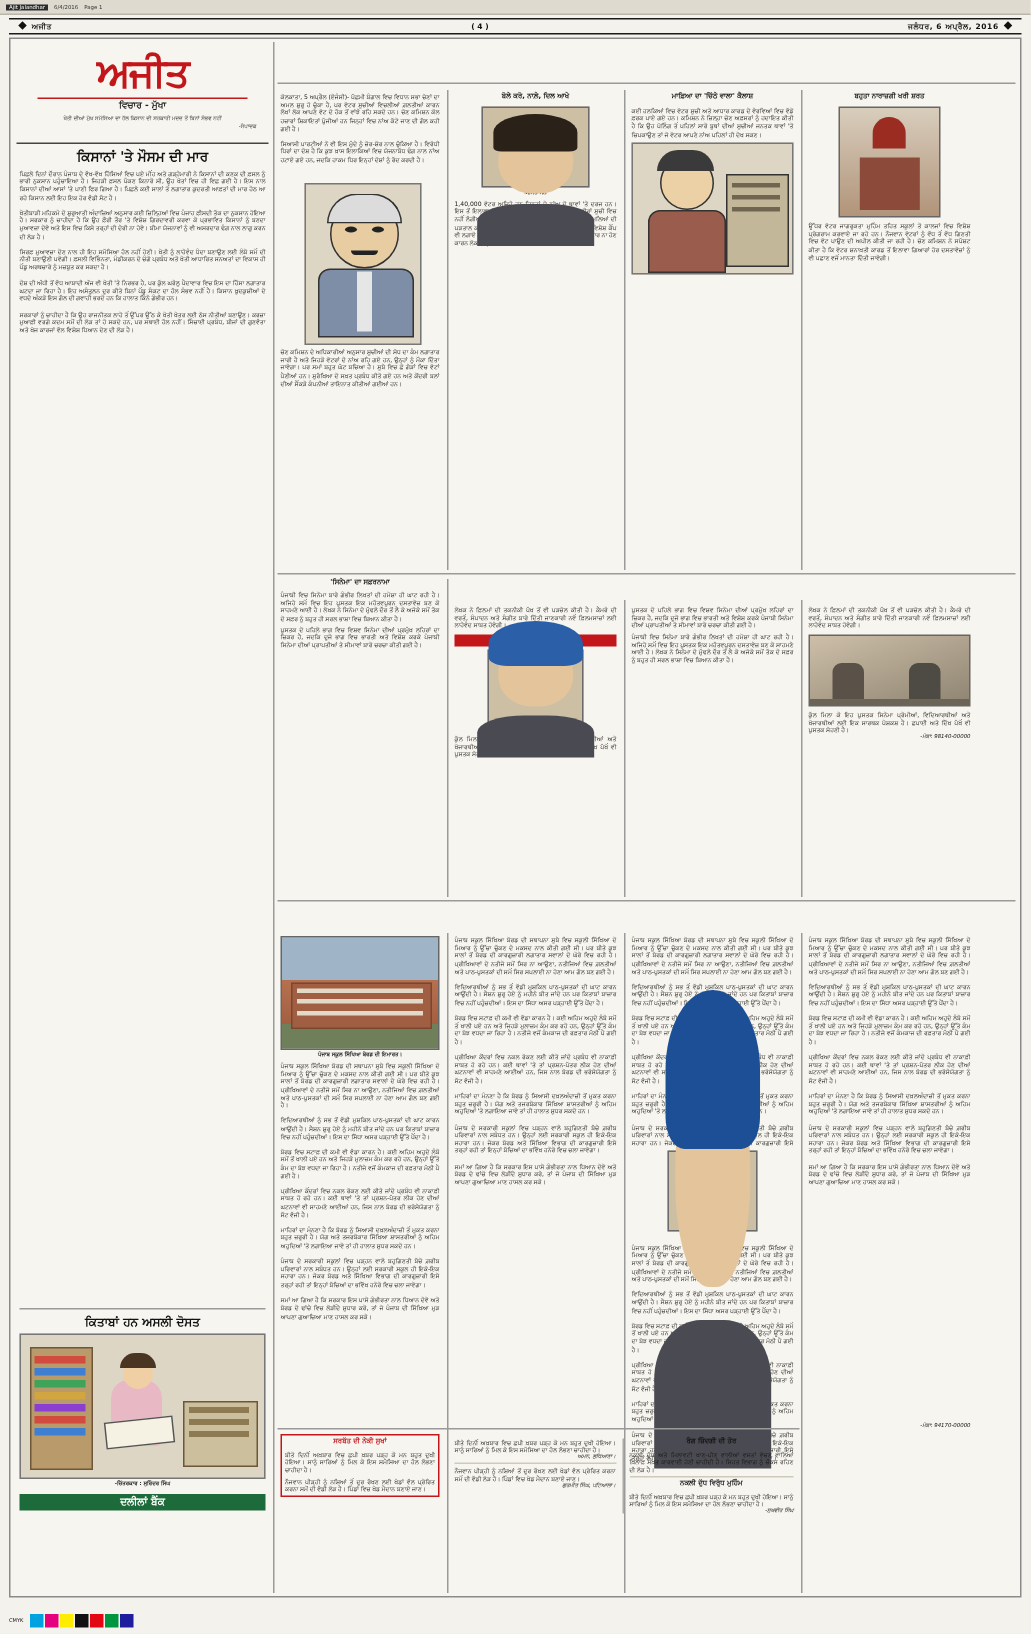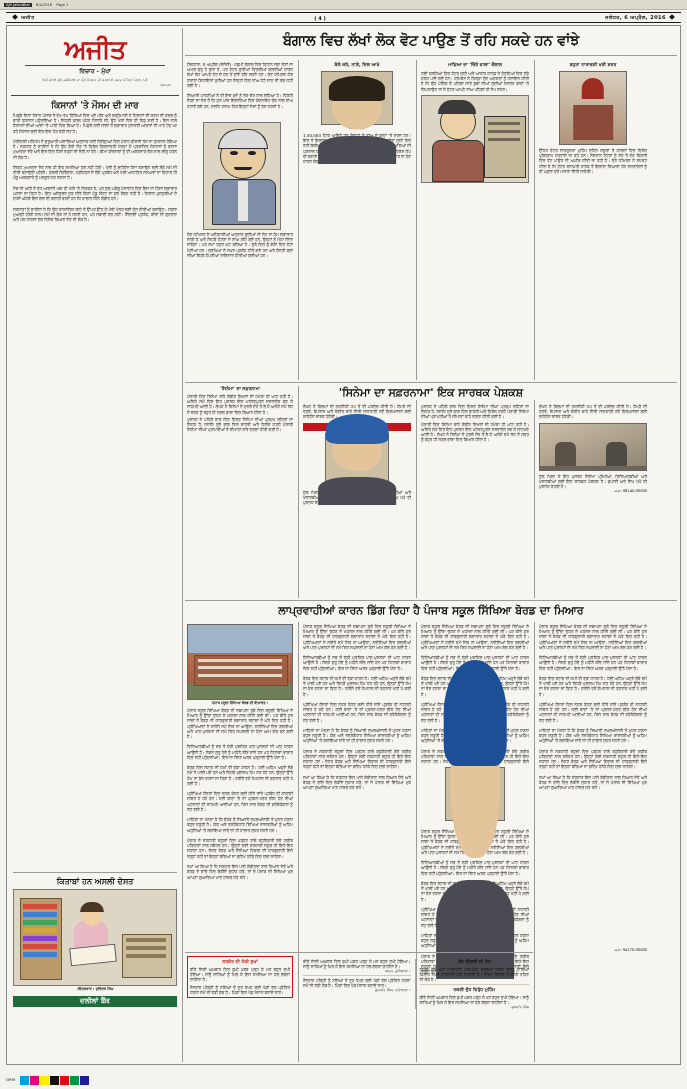--- a/index.html
+++ b/index.html
@@ -122,21 +122,20 @@
 
   <div class="frame">
 
     <div class="masthead">
       <div class="logo">ਅਜੀਤ</div>
       <div class="logo-sub">ਵਿਚਾਰ - ਮੁੱਖਾ</div>
       <div class="logo-tag">ਖੇਤੀ ਦੀਆਂ ਮੁੱਖ ਸਮੱਸਿਆ ਦਾ ਹੱਲ ਕਿਸਾਨ ਦੀ ਸਰਕਾਰੀ ਮਦਦ ਤੋਂ ਬਿਨਾਂ ਸੰਭਵ ਨਹੀਂ</div>
       <div class="logo-by">-ਸੰਪਾਦਕ</div>
     </div>
 
-    <div class="headline">ਬੰਗਾਲ ਵਿਚ ਲੱਖਾਂ ਲੋਕ ਵੋਟ ਪਾਉਣ ਤੋਂ ਰਹਿ ਸਕਦੇ ਹਨ ਵਾਂਝੇ</div>
     <div class="rule-h" style="top:29px;left:178px;width:492px;"></div>
 
     <div class="rule-v" style="top:2px;left:175px;height:1034px;"></div>
 
     <div class="col" style="top:74px;left:6px;width:164px;">
       <div class="sec-title">ਕਿਸਾਨਾਂ 'ਤੇ ਮੌਸਮ ਦੀ ਮਾਰ</div>
       <div class="just" style="white-space:pre-line;">ਪਿਛਲੇ ਦਿਨਾਂ ਦੌਰਾਨ ਪੰਜਾਬ ਦੇ ਵੱਖ-ਵੱਖ ਹਿੱਸਿਆਂ ਵਿਚ ਪਏ ਮੀਂਹ ਅਤੇ ਗੜ੍ਹੇਮਾਰੀ ਨੇ ਕਿਸਾਨਾਂ ਦੀ ਕਣਕ ਦੀ ਫ਼ਸਲ ਨੂੰ ਭਾਰੀ ਨੁਕਸਾਨ ਪਹੁੰਚਾਇਆ ਹੈ। ਜਿਹੜੀ ਫ਼ਸਲ ਪੱਕਣ ਕਿਨਾਰੇ ਸੀ, ਉਹ ਖੇਤਾਂ ਵਿਚ ਹੀ ਵਿਛ ਗਈ ਹੈ। ਇਸ ਨਾਲ ਕਿਸਾਨਾਂ ਦੀਆਂ ਆਸਾਂ 'ਤੇ ਪਾਣੀ ਫਿਰ ਗਿਆ ਹੈ। ਪਿਛਲੇ ਕਈ ਸਾਲਾਂ ਤੋਂ ਲਗਾਤਾਰ ਕੁਦਰਤੀ ਆਫ਼ਤਾਂ ਦੀ ਮਾਰ ਹੇਠ ਆ ਰਹੇ ਕਿਸਾਨ ਲਈ ਇਹ ਇਕ ਹੋਰ ਵੱਡੀ ਸੱਟ ਹੈ।
 
 ਖੇਤੀਬਾੜੀ ਮਹਿਕਮੇ ਦੇ ਸ਼ੁਰੂਆਤੀ ਅੰਦਾਜ਼ਿਆਂ ਅਨੁਸਾਰ ਕਈ ਜ਼ਿਲ੍ਹਿਆਂ ਵਿਚ ਪੰਜਾਹ ਫ਼ੀਸਦੀ ਤੱਕ ਦਾ ਨੁਕਸਾਨ ਹੋਇਆ ਹੈ। ਸਰਕਾਰ ਨੂੰ ਚਾਹੀਦਾ ਹੈ ਕਿ ਉਹ ਫ਼ੌਰੀ ਤੌਰ 'ਤੇ ਵਿਸ਼ੇਸ਼ ਗਿਰਦਾਵਰੀ ਕਰਵਾ ਕੇ ਪ੍ਰਭਾਵਿਤ ਕਿਸਾਨਾਂ ਨੂੰ ਬਣਦਾ ਮੁਆਵਜ਼ਾ ਦੇਵੇ ਅਤੇ ਇਸ ਵਿਚ ਕਿਸੇ ਤਰ੍ਹਾਂ ਦੀ ਦੇਰੀ ਨਾ ਹੋਵੇ। ਬੀਮਾ ਯੋਜਨਾਵਾਂ ਨੂੰ ਵੀ ਅਸਰਦਾਰ ਢੰਗ ਨਾਲ ਲਾਗੂ ਕਰਨ ਦੀ ਲੋੜ ਹੈ।
 
@@ -225,23 +224,20 @@
       <div class="kicker">ਬਹੁਤਾ ਨਾਰਾਜ਼ਗੀ ਖਰੀ ਸ਼ਰਤ</div>
       <div class="photo temple" style="height:72px;margin:3px 20px 0 20px;border:1px solid #666;position:relative;">
         <div style="position:absolute;left:50%;top:8%;width:34%;height:30%;transform:translateX(-50%);background:#9a2c22;border-radius:50% 50% 0 0;"></div>
         <div style="position:absolute;left:50%;bottom:6%;width:60%;height:48%;transform:translateX(-50%);background:#8c4a3a;"></div>
       </div>
       <div class="just" style="margin-top:3px;">ਉੱਧਰ ਵੋਟਰ ਜਾਗਰੂਕਤਾ ਮੁਹਿੰਮ ਤਹਿਤ ਸਕੂਲਾਂ ਤੇ ਕਾਲਜਾਂ ਵਿਚ ਵਿਸ਼ੇਸ਼ ਪ੍ਰੋਗਰਾਮ ਕਰਵਾਏ ਜਾ ਰਹੇ ਹਨ। ਨੌਜਵਾਨ ਵੋਟਰਾਂ ਨੂੰ ਵੱਧ ਤੋਂ ਵੱਧ ਗਿਣਤੀ ਵਿਚ ਵੋਟ ਪਾਉਣ ਦੀ ਅਪੀਲ ਕੀਤੀ ਜਾ ਰਹੀ ਹੈ। ਚੋਣ ਕਮਿਸ਼ਨ ਨੇ ਸਪੱਸ਼ਟ ਕੀਤਾ ਹੈ ਕਿ ਵੋਟਰ ਸ਼ਨਾਖ਼ਤੀ ਕਾਰਡ ਤੋਂ ਇਲਾਵਾ ਗਿਆਰਾਂ ਹੋਰ ਦਸਤਾਵੇਜ਼ਾਂ ਨੂੰ ਵੀ ਪਛਾਣ ਵਜੋਂ ਮਾਨਤਾ ਦਿੱਤੀ ਜਾਵੇਗੀ।</div>
     </div>
 
     <div class="rule-h" style="top:356px;left:178px;width:492px;"></div>
 
-    <div class="col" style="top:360px;left:180px;width:488px;">
-      <div class="sec-title big">'ਸਿਨੇਮਾ ਦਾ ਸਫ਼ਰਨਾਮਾ' ਇਕ ਸਾਰਥਕ ਪੇਸ਼ਕਸ਼</div>
-    </div>
     <div class="rule-v" style="top:360px;left:291px;height:212px;"></div>
     <div class="rule-v" style="top:374px;left:409px;height:198px;"></div>
     <div class="rule-v" style="top:374px;left:527px;height:198px;"></div>
 
     <div class="col" style="top:360px;left:180px;width:106px;">
       <div class="mini-head">'ਸਿਨੇਮਾ' ਦਾ ਸਫ਼ਰਨਾਮਾ</div>
       <div class="just" style="margin-top:2px;">ਪੰਜਾਬੀ ਵਿਚ ਸਿਨੇਮਾ ਬਾਰੇ ਗੰਭੀਰ ਲਿਖਤਾਂ ਦੀ ਹਮੇਸ਼ਾ ਹੀ ਘਾਟ ਰਹੀ ਹੈ। ਅਜਿਹੇ ਸਮੇਂ ਵਿਚ ਇਹ ਪੁਸਤਕ ਇਕ ਮਹੱਤਵਪੂਰਨ ਦਸਤਾਵੇਜ਼ ਬਣ ਕੇ ਸਾਹਮਣੇ ਆਈ ਹੈ। ਲੇਖਕ ਨੇ ਸਿਨੇਮਾ ਦੇ ਮੁੱਢਲੇ ਦੌਰ ਤੋਂ ਲੈ ਕੇ ਅਜੋਕੇ ਸਮੇਂ ਤੱਕ ਦੇ ਸਫ਼ਰ ਨੂੰ ਬਹੁਤ ਹੀ ਸਰਲ ਭਾਸ਼ਾ ਵਿਚ ਬਿਆਨ ਕੀਤਾ ਹੈ।</div>
       <div class="just" style="margin-top:2px;">ਪੁਸਤਕ ਦੇ ਪਹਿਲੇ ਭਾਗ ਵਿਚ ਵਿਸ਼ਵ ਸਿਨੇਮਾ ਦੀਆਂ ਪ੍ਰਮੁੱਖ ਲਹਿਰਾਂ ਦਾ ਜ਼ਿਕਰ ਹੈ, ਜਦਕਿ ਦੂਜੇ ਭਾਗ ਵਿਚ ਭਾਰਤੀ ਅਤੇ ਵਿਸ਼ੇਸ਼ ਕਰਕੇ ਪੰਜਾਬੀ ਸਿਨੇਮਾ ਦੀਆਂ ਪ੍ਰਾਪਤੀਆਂ ਤੇ ਸੀਮਾਵਾਂ ਬਾਰੇ ਚਰਚਾ ਕੀਤੀ ਗਈ ਹੈ।</div>
     </div>
 
@@ -268,23 +264,20 @@
         <div style="position:absolute;left:14%;bottom:8%;width:20%;height:52%;background:#5a5148;border-radius:6px 6px 0 0;"></div>
         <div style="position:absolute;left:62%;bottom:8%;width:20%;height:52%;background:#4e4a44;border-radius:6px 6px 0 0;"></div>
         <div style="position:absolute;left:0;bottom:0;width:100%;height:8%;background:#6d6458;"></div>
       </div>
       <div class="just" style="margin-top:3px;">ਕੁੱਲ ਮਿਲਾ ਕੇ ਇਹ ਪੁਸਤਕ ਸਿਨੇਮਾ ਪ੍ਰੇਮੀਆਂ, ਵਿਦਿਆਰਥੀਆਂ ਅਤੇ ਖੋਜਾਰਥੀਆਂ ਲਈ ਇਕ ਸਾਰਥਕ ਪੇਸ਼ਕਸ਼ ਹੈ। ਛਪਾਈ ਅਤੇ ਦਿੱਖ ਪੱਖੋਂ ਵੀ ਪੁਸਤਕ ਸੋਹਣੀ ਹੈ।</div>
       <div class="byline">-ਮੋਬਾ: 98140-00000</div>
     </div>
 
     <div class="rule-h" style="top:574px;left:178px;width:492px;"></div>
 
-    <div class="col" style="top:578px;left:180px;width:488px;">
-      <div class="sec-title big">ਲਾਪ੍ਰਵਾਹੀਆਂ ਕਾਰਨ ਡਿੱਗ ਰਿਹਾ ਹੈ ਪੰਜਾਬ ਸਕੂਲ ਸਿੱਖਿਆ ਬੋਰਡ ਦਾ ਮਿਆਰ</div>
-    </div>
 
     <div class="rule-v" style="top:596px;left:291px;height:440px;"></div>
     <div class="rule-v" style="top:596px;left:409px;height:440px;"></div>
     <div class="rule-v" style="top:596px;left:527px;height:440px;"></div>
 
     <div class="col" style="top:598px;left:180px;width:106px;">
       <div class="photo bldg" style="height:74px;border:1px solid #666;position:relative;">
         <div style="position:absolute;left:6%;top:40%;width:88%;height:40%;background:#a05f42;border:1px solid #7a462f;"></div>
         <div style="position:absolute;left:10%;top:46%;width:80%;height:3px;background:#e3d9c8;"></div>
         <div style="position:absolute;left:10%;top:56%;width:80%;height:3px;background:#e3d9c8;"></div>

